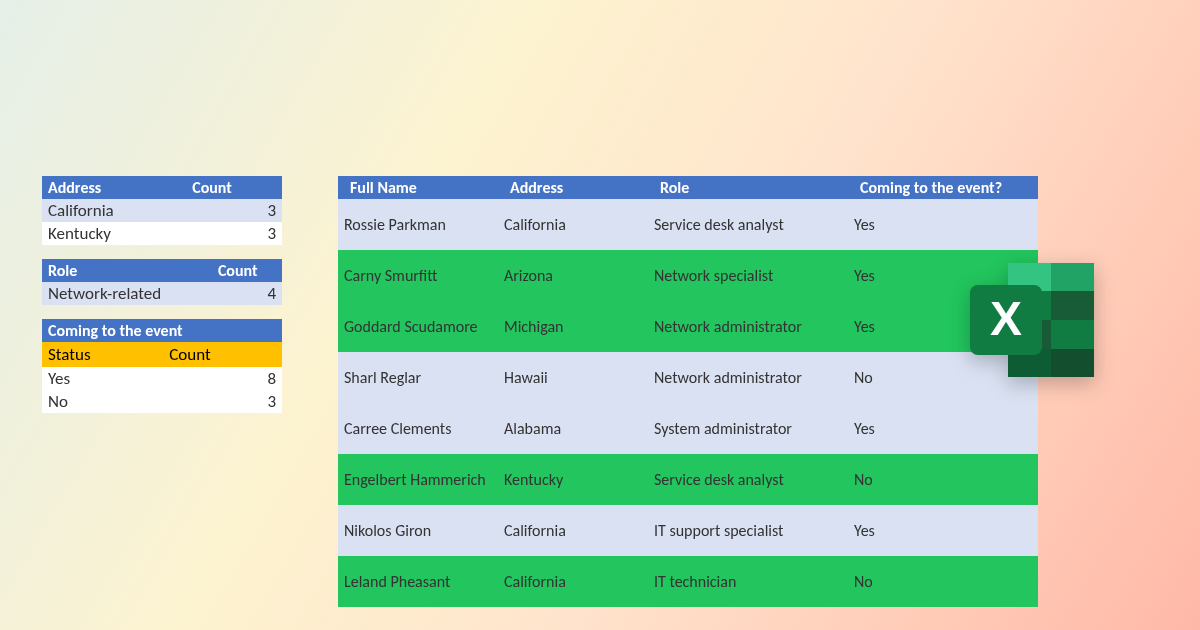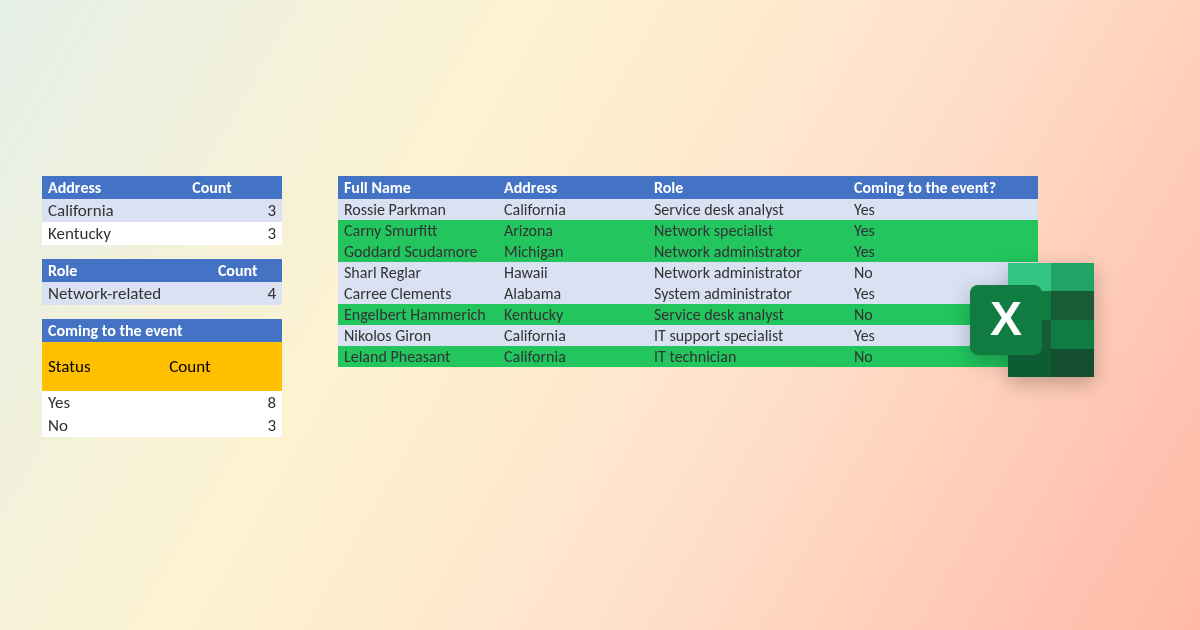--- a/index.html
+++ b/index.html
@@ -50,38 +50,38 @@
   background: #4472c4;
   color: #fff;
   text-align: center;
   padding: 2px 6px;
   font-size: 17px;
 }
 .event-sub th {
   background: #ffc000;
   color: #000;
   font-weight: normal;
-  padding: 14px 6px;
+  padding: 2px 6px;
   font-size: 17px;
 }
 .big-table {
   border-collapse: collapse;
   width: 100%;
   background: #fff;
 }
 .big-table thead th {
   background: #4472c4;
   color: #fff;
   font-weight: bold;
   text-align: left;
-  padding: 2px 6px;
+  padding: 2px 12px;
   font-size: 16px;
 }
 .big-table tbody td {
-  padding: 1px 6px;
+  padding: 16px 6px;
   font-size: 16px;
   color: #333;
 }
 .big-table tbody tr.band td { background: #d9e1f2; }
 .big-table tbody tr.noband td { background: #22c55e; }
 .excel-icon {
   position: absolute;
   right: 100px;
   top: 255px;
   width: 140px;

